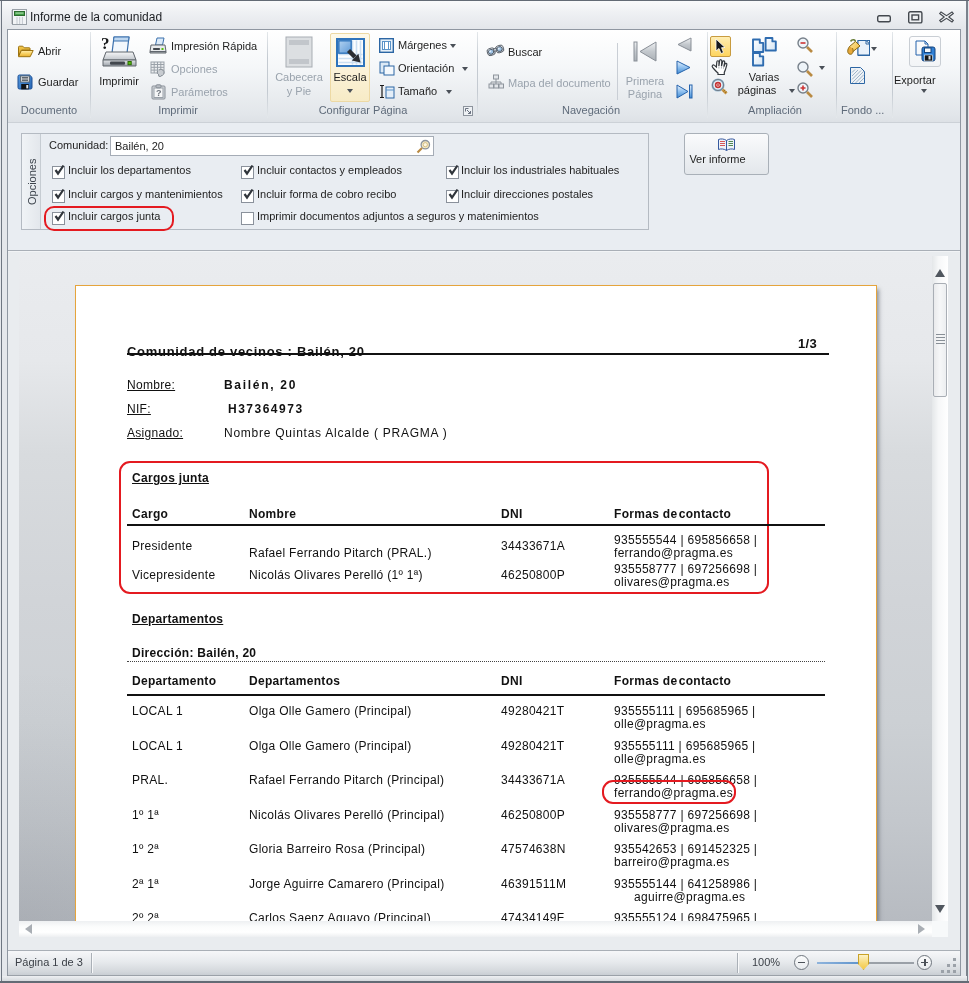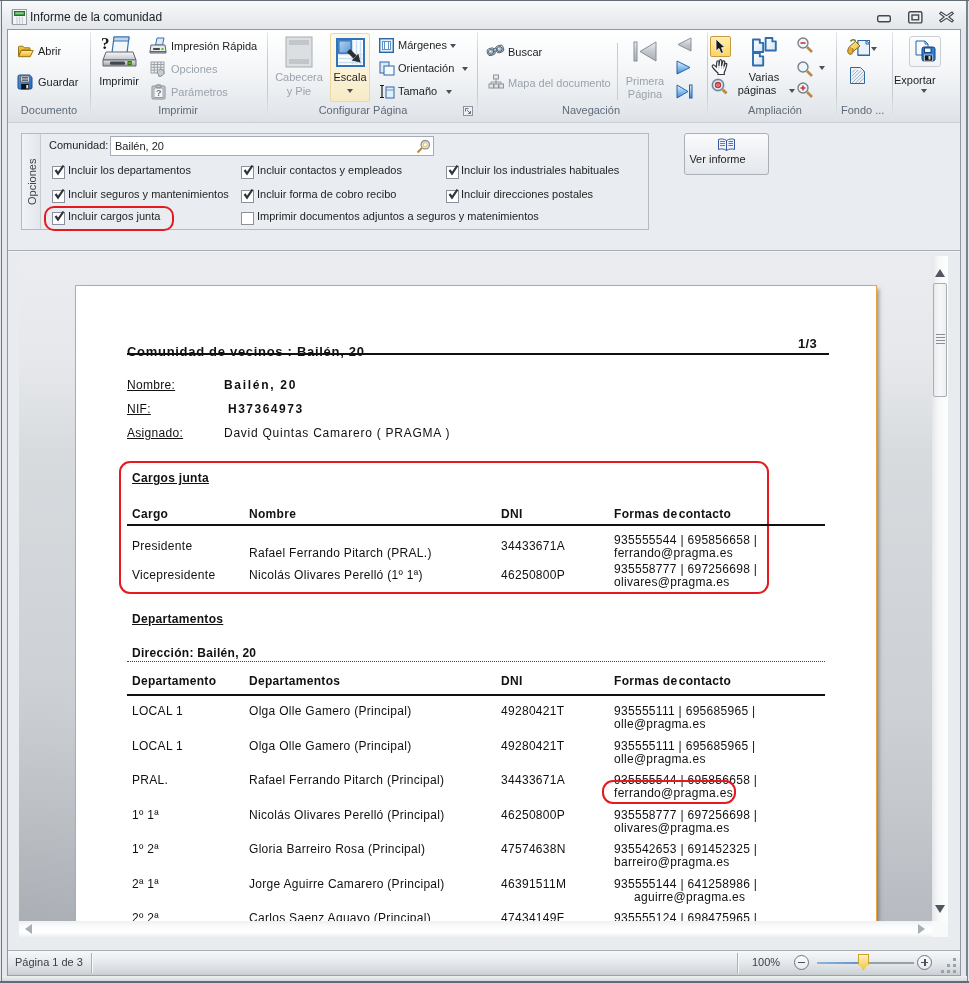--- a/index.html
+++ b/index.html
@@ -414,21 +414,21 @@
   <div class="cb" style="left:446px;top:166px"></div>
   <svg class="abs" style="left:447px;top:164px" width="13" height="13" viewBox="0 0 13 13">
     <path d="M2.5 6 L5 9.5 L10.5 1.5" stroke="#30353b" stroke-width="2.2" fill="none"></path>
   </svg>
   <div class="optlabel" style="left:461px;top:164px">Incluir los industriales habituales</div>
 
   <div class="cb" style="left:52px;top:190px"></div>
   <svg class="abs" style="left:53px;top:188px" width="13" height="13" viewBox="0 0 13 13">
     <path d="M2.5 6 L5 9.5 L10.5 1.5" stroke="#30353b" stroke-width="2.2" fill="none"></path>
   </svg>
-  <div class="optlabel" style="left:68px;top:188px">Incluir seguros y mantenimientos</div>
+  <div class="optlabel" style="left:68px;top:188px">Incluir cargos y mantenimientos</div>
   <div class="cb" style="left:241px;top:190px"></div>
   <svg class="abs" style="left:242px;top:188px" width="13" height="13" viewBox="0 0 13 13">
     <path d="M2.5 6 L5 9.5 L10.5 1.5" stroke="#30353b" stroke-width="2.2" fill="none"></path>
   </svg>
   <div class="optlabel" style="left:257px;top:188px">Incluir forma de cobro recibo</div>
   <div class="cb" style="left:446px;top:190px"></div>
   <svg class="abs" style="left:447px;top:188px" width="13" height="13" viewBox="0 0 13 13">
     <path d="M2.5 6 L5 9.5 L10.5 1.5" stroke="#30353b" stroke-width="2.2" fill="none"></path>
   </svg>
   <div class="optlabel" style="left:461px;top:188px">Incluir direcciones postales</div>
@@ -458,21 +458,21 @@
   <div class="abs" id="page">
     <div class="doc b" style="left:51px;top:58px;font-size:13px;letter-spacing:0.7px">Comunidad de vecinos : Bailén, 20</div>
     <div class="doc b" style="left:722px;top:50px;font-size:13px">1/3</div>
     <div class="rule" style="left:51px;top:67px;width:702px;height:2px"></div>
 
     <div class="doc u" style="left:51px;top:92px">Nombre:</div>
     <div class="doc b" style="left:148px;top:92px;letter-spacing:1.7px">Bailén, 20</div>
     <div class="doc u" style="left:51px;top:116px">NIF:</div>
     <div class="doc b" style="left:152px;top:116px;letter-spacing:1.5px">H37364973</div>
     <div class="doc u" style="left:51px;top:140px">Asignado:</div>
-    <div class="doc" style="left:148px;top:140px;letter-spacing:0.75px">David Quintas Camarero ( PRAGMA )</div>
+    <div class="doc" style="left:148px;top:140px;letter-spacing:0.75px">Nombre Quintas Alcalde ( PRAGMA )</div>
 
     <div class="redbox" style="left:43px;top:175px;width:650px;height:133px"></div>
     <div class="doc b u" style="left:56px;top:185px">Cargos junta</div>
     <div class="doc b" style="left:56px;top:221px">Cargo</div>
     <div class="doc b" style="left:173px;top:221px">Nombre</div>
     <div class="doc b" style="left:425px;top:221px">DNI</div>
     <div class="doc b" style="left:538px;top:221px">Formas de contacto</div>
     <div class="rule" style="left:51px;top:238px;width:698px;height:2px"></div>
     <div class="doc" style="left:56px;top:253px">Presidente</div>
     <div class="doc" style="left:173px;top:260px">Rafael Ferrando Pitarch (PRAL.)</div>

